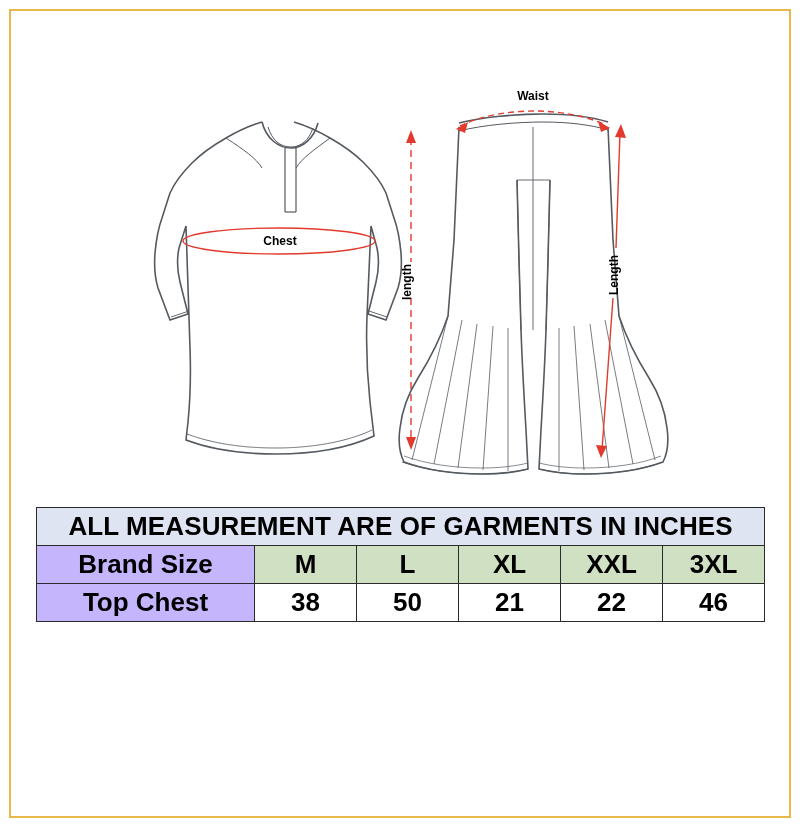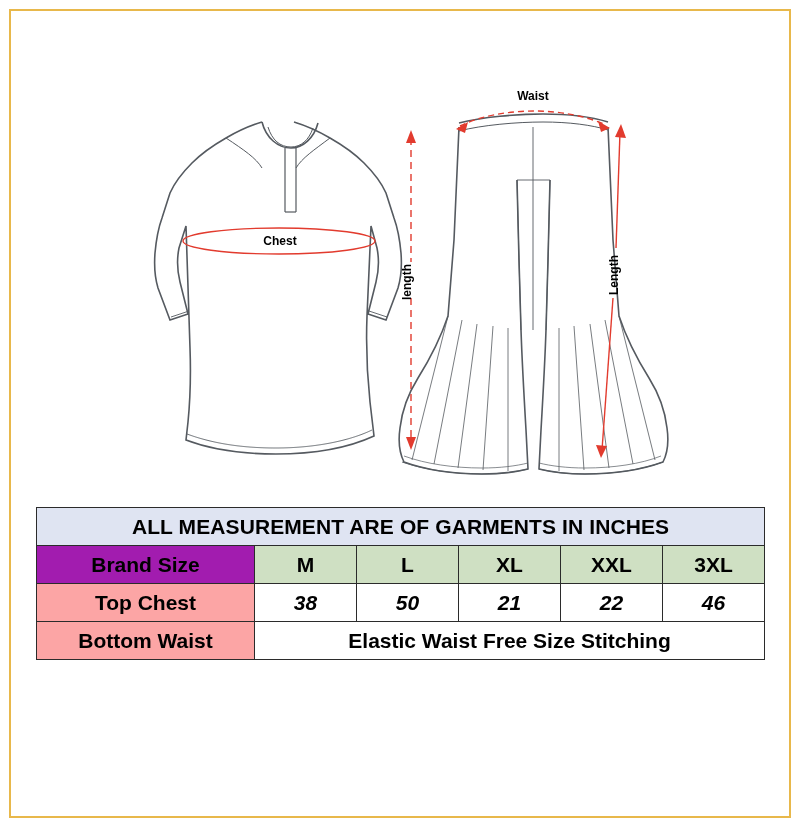--- a/index.html
+++ b/index.html
@@ -51,45 +51,44 @@
     width: 728px;
     table-layout: fixed;
   }
   table.size-table td {
     border: 1px solid #2b2b2b;
     text-align: center;
     font-weight: bold;
     color: #000000;
     padding: 0;
     height: 37px;
-    font-size: 21px;
+    font-size: 26px;
     font-family: "Liberation Sans", sans-serif;
   }
   td.title-cell {
     background: #dfe4f2;
     font-size: 23px;
     height: 38px;
     letter-spacing: 0.1px;
   }
   td.hdr-label {
-    background: #a21caf;
+    background: #c4b5fd;
     font-size: 22px;
   }
   td.hdr-size {
     background: #cfe0c3;
     font-size: 22px;
   }
   td.row-label {
-    background: #fca5a5;
+    background: #c4b5fd;
     font-size: 21px;
   }
   td.val {
     background: #ffffff;
     font-size: 21px;
-    font-style: italic;
   }
   td.span-cell {
     background: #ffffff;
     font-size: 21px;
   }
 </style>
 </head>
 <body>
 
 <div class="page">
@@ -257,21 +256,17 @@
           <td class="hdr-size">3XL</td>
         </tr>
         <tr>
           <td class="row-label">Top Chest</td>
           <td class="val">38</td>
           <td class="val">50</td>
           <td class="val">21</td>
           <td class="val">22</td>
           <td class="val">46</td>
         </tr>
-        <tr>
-          <td class="row-label">Bottom Waist</td>
-          <td class="span-cell" colspan="5">Elastic Waist Free Size Stitching</td>
-        </tr>
       </tbody>
     </table>
   </div>
 
 </div>
 
 </body></html>

